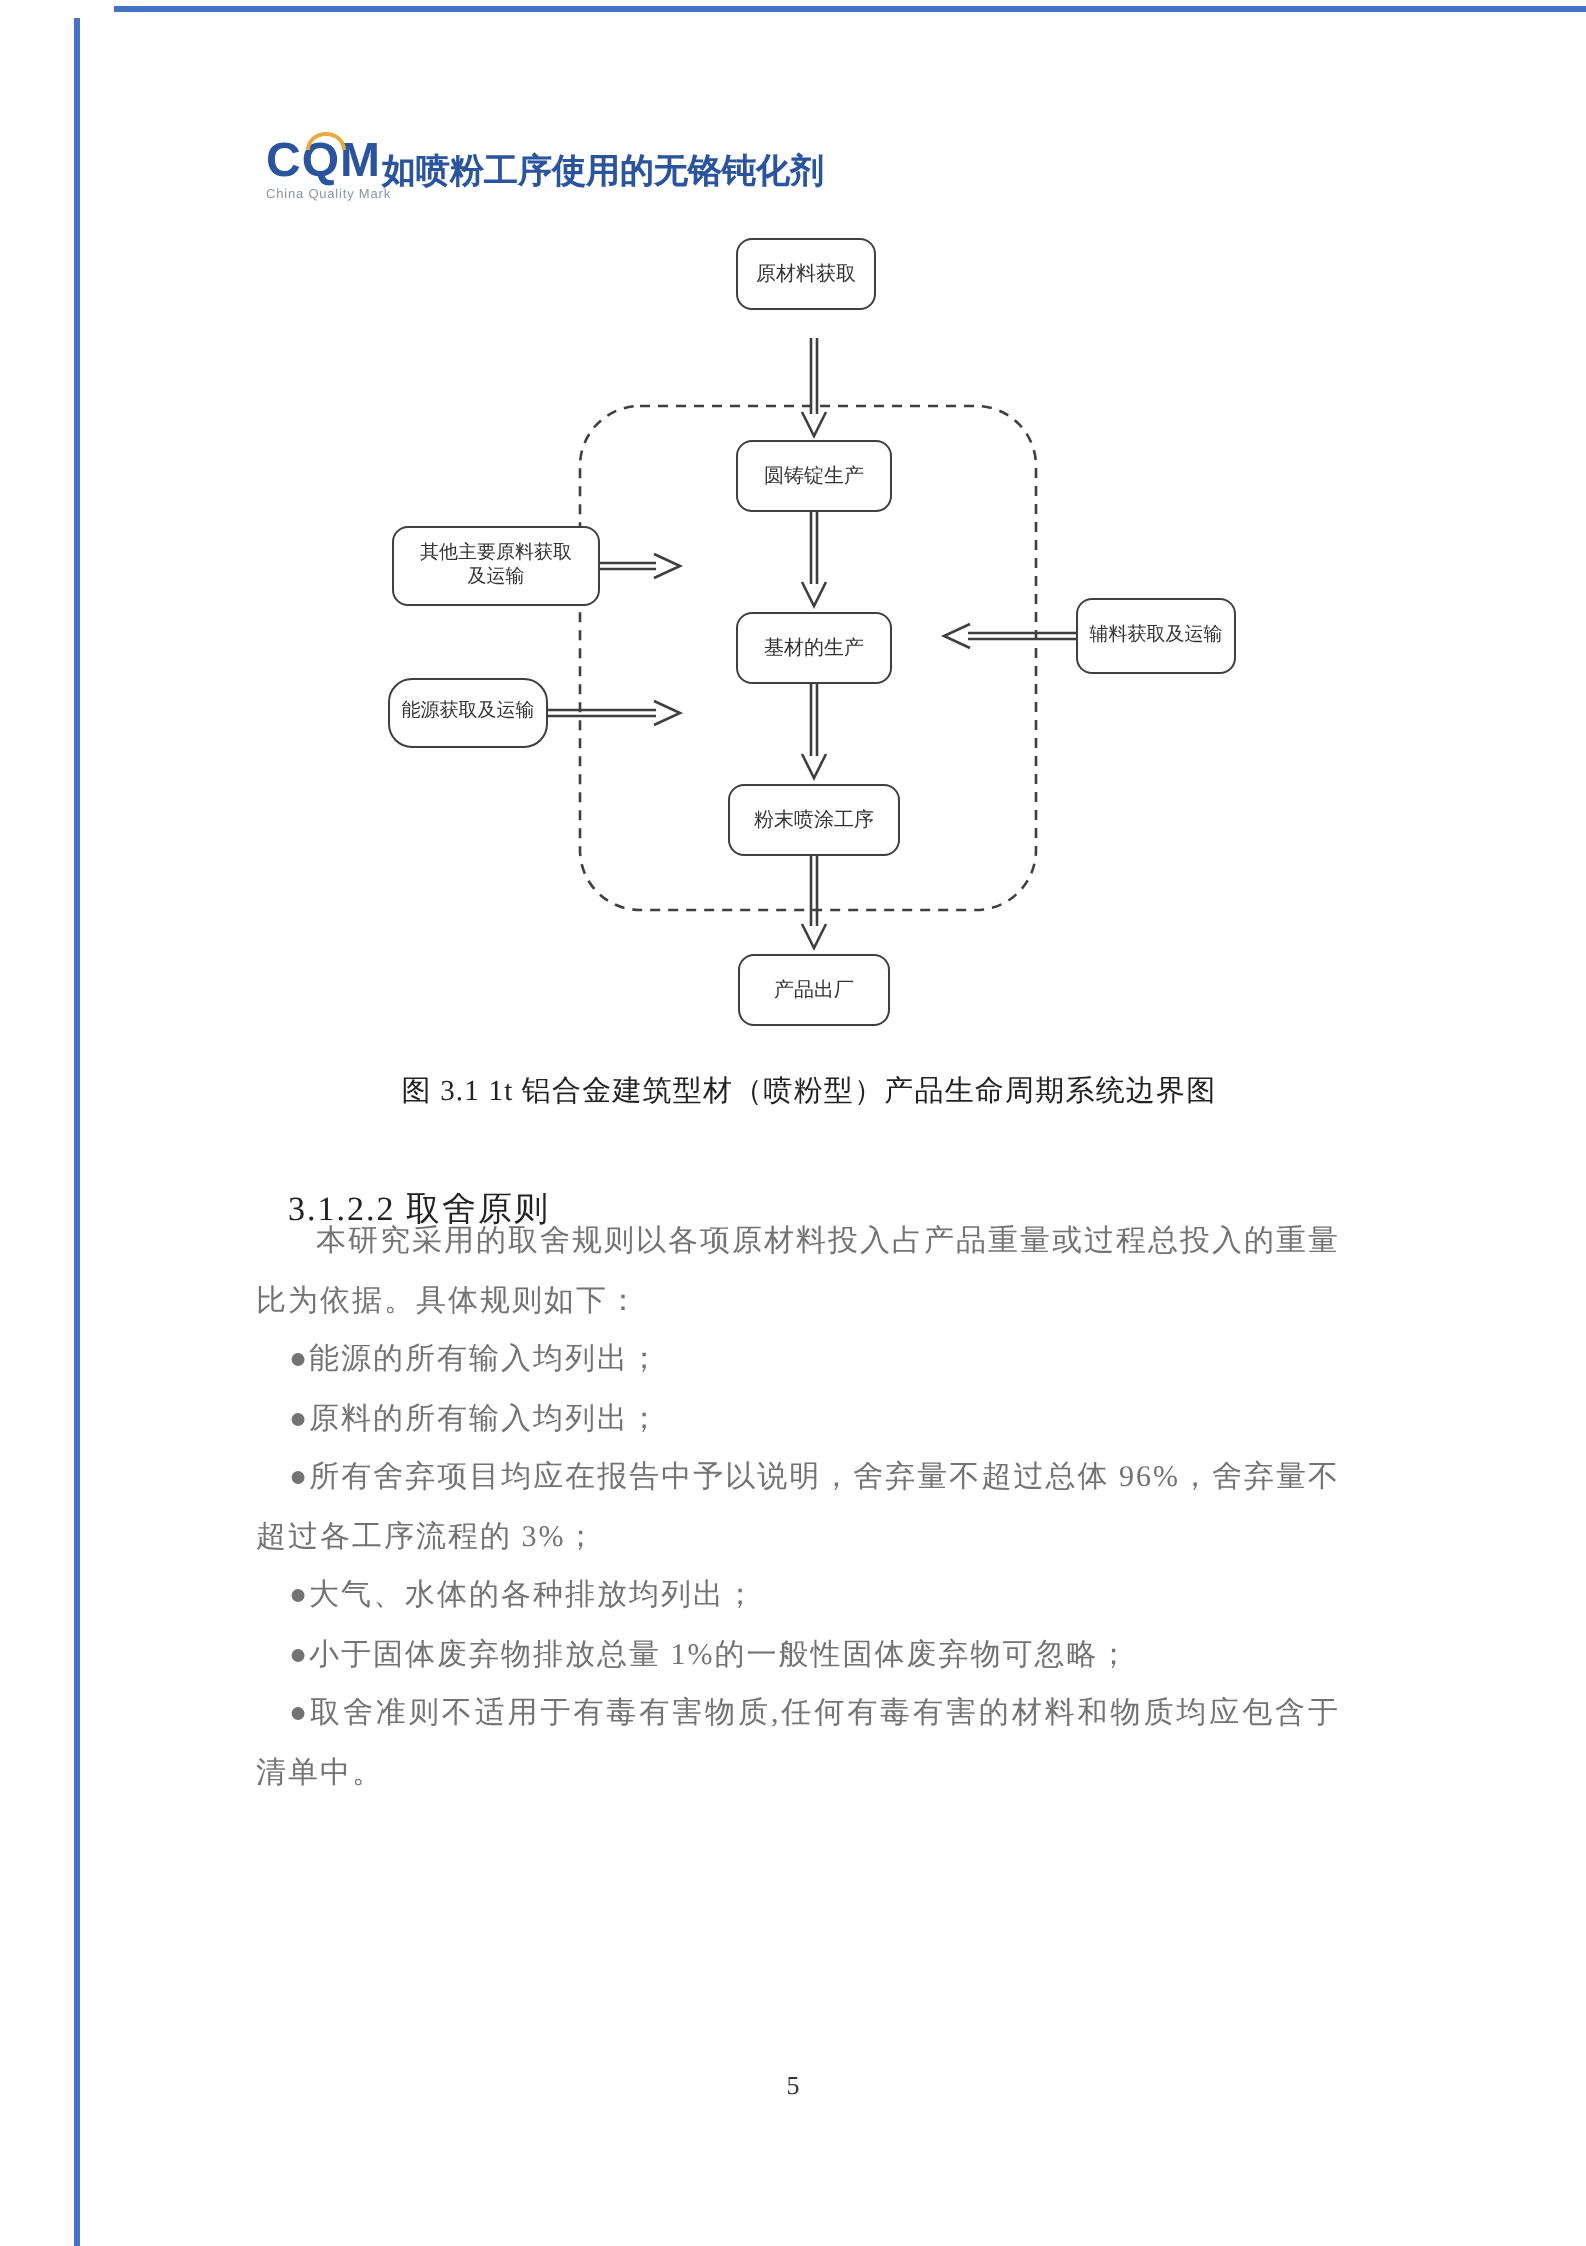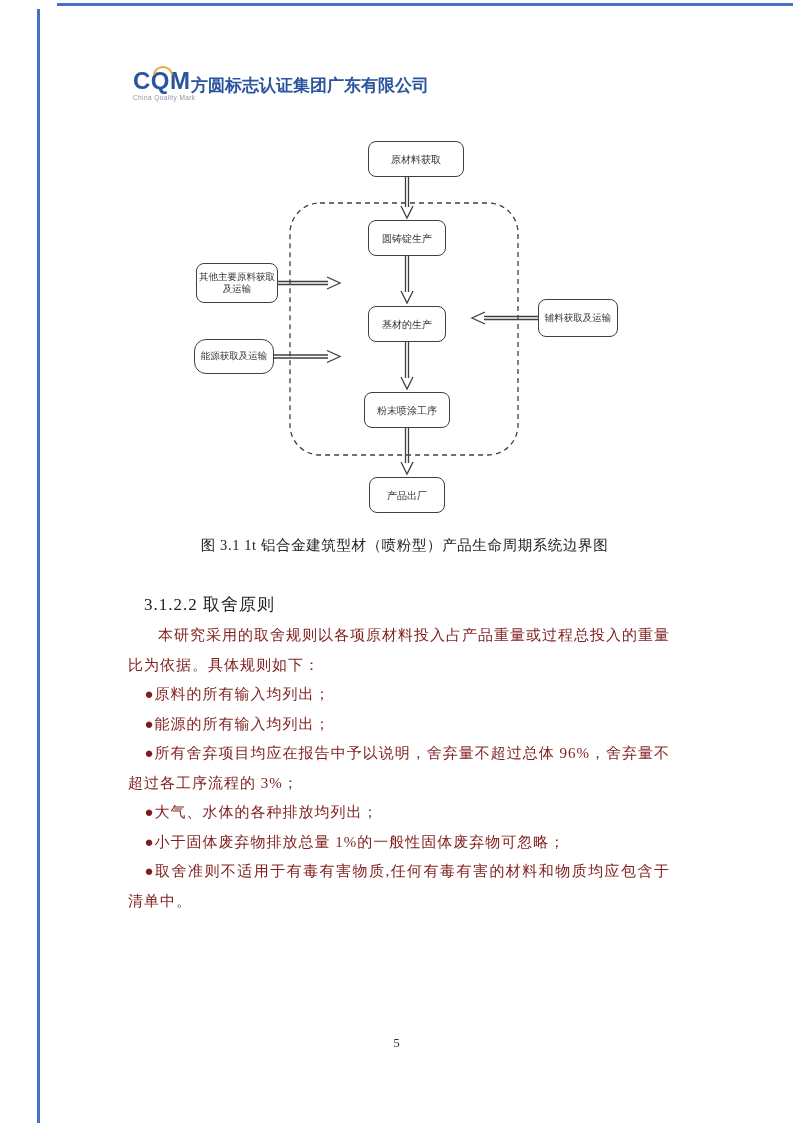--- a/index.html
+++ b/index.html
@@ -35,42 +35,42 @@
 
   
   .diagram-svg { position:absolute; left:0; top:0; width:793px; height:1123px; }
   .fbox {
     position:absolute; box-sizing:border-box;
     border:1.4px solid #3f3f3f; border-radius:8px; background:#fff;
     display:flex; flex-direction:column; align-items:center; justify-content:center;
     text-align:center; font-size:10px; line-height:1.3; color:#333;
     font-family:"DejaVu Sans","Liberation Sans",sans-serif;
   }
-  .b-raw     { left:368px; top:141px; width:96px; height:36px; }
+  .b-raw     { left:368px; top:119px; width:70px; height:36px; }
   .b-ingot   { left:368px; top:220px; width:78px; height:36px; }
   .b-base    { left:368px; top:306px; width:78px; height:36px; }
   .b-powder  { left:364px; top:392px; width:86px; height:36px; }
   .b-product { left:369px; top:477px; width:76px; height:36px; }
-  .b-other   { left:196px; top:263px; width:82px; height:40px; font-size:9.5px; }
+  .b-other   { left:196px; top:263px; width:104px; height:40px; font-size:9.5px; }
   .b-energy  { left:194px; top:339px; width:80px; height:35px; font-size:9.5px;border-radius:12px; }
   .b-aux     { left:538px; top:299px; width:80px; height:38px; font-size:9.5px; }
 
   
   .caption {
     position:absolute; left:16px; right:0; top:536px; text-align:center;
     font-size:14.5px; letter-spacing:0.6px; color:#222;
   }
   .heading {
     position:absolute; left:128px; top:577px;
     font-size:17px; letter-spacing:1px; color:#222; margin:16px; font-weight:normal;
   }
   .bodytext {
-    position:absolute; left:128px; top:621px; width:542px;
+    position:absolute; left:128px; top:607px; width:542px;
     font-size:15px; line-height:29.5px; letter-spacing:1px;
-    text-align:justify; color:#7f1d1d;
+    text-align:justify; color:#737373;
   }
   .bodytext p { margin:0; }
   .p-indent { text-indent:2em; }
   .p-bullet { text-indent:1.1em; }
 
   .pagenum {
     position:absolute; left:0; right:0; top:1035px; text-align:center;
     font-size:13px; color:#333;
   }
 </style>
@@ -80,21 +80,21 @@
 <div class="page">
 
   <div class="rule-top"></div>
   <div class="rule-left"></div>
 
   <div class="logo-wrap">
     <div class="logo-arc"></div>
     <div class="logo-cqm">CQM</div>
     <div class="logo-sub">China Quality Mark</div>
   </div>
-  <div class="company">方圆标志认证集团广东有限公司</div>
+  <div class="company">如喷粉工序使用的无铬钝化剂</div>
 
   <svg class="diagram-svg" viewBox="0 0 793 1123" xmlns="http://www.w3.org/2000/svg">
     <g stroke="#3f3f3f" stroke-width="1.3" fill="none">
 
       <rect x="290" y="203" width="228" height="252" rx="30" stroke-dasharray="5,4"></rect>
 
       <g>
         <line x1="405.5" y1="169" x2="405.5" y2="207"></line>
           <line x1="408.5" y1="169" x2="408.5" y2="207"></line>
         <polyline points="401,206 407,218 413,206"></polyline>
@@ -158,22 +158,22 @@
   <div class="fbox b-aux">
     <span>辅料获取及运输</span>
   </div>
 
   <div class="caption">图 3.1 1t 铝合金建筑型材（喷粉型）产品生命周期系统边界图</div>
 
   <h2 class="heading">3.1.2.2 取舍原则</h2>
 
   <div class="bodytext">
     <p class="p-indent">本研究采用的取舍规则以各项原材料投入占产品重量或过程总投入的重量比为依据。具体规则如下：</p>
+    <p class="p-bullet">●能源的所有输入均列出；</p>
     <p class="p-bullet">●原料的所有输入均列出；</p>
-    <p class="p-bullet">●能源的所有输入均列出；</p>
     <p class="p-bullet">●所有舍弃项目均应在报告中予以说明，舍弃量不超过总体 96%，舍弃量不超过各工序流程的 3%；</p>
     <p class="p-bullet">●大气、水体的各种排放均列出；</p>
     <p class="p-bullet">●小于固体废弃物排放总量 1%的一般性固体废弃物可忽略；</p>
     <p class="p-bullet">●取舍准则不适用于有毒有害物质,任何有毒有害的材料和物质均应包含于清单中。</p>
   </div>
 
   <div class="pagenum">5</div>
 
 </div>
 

